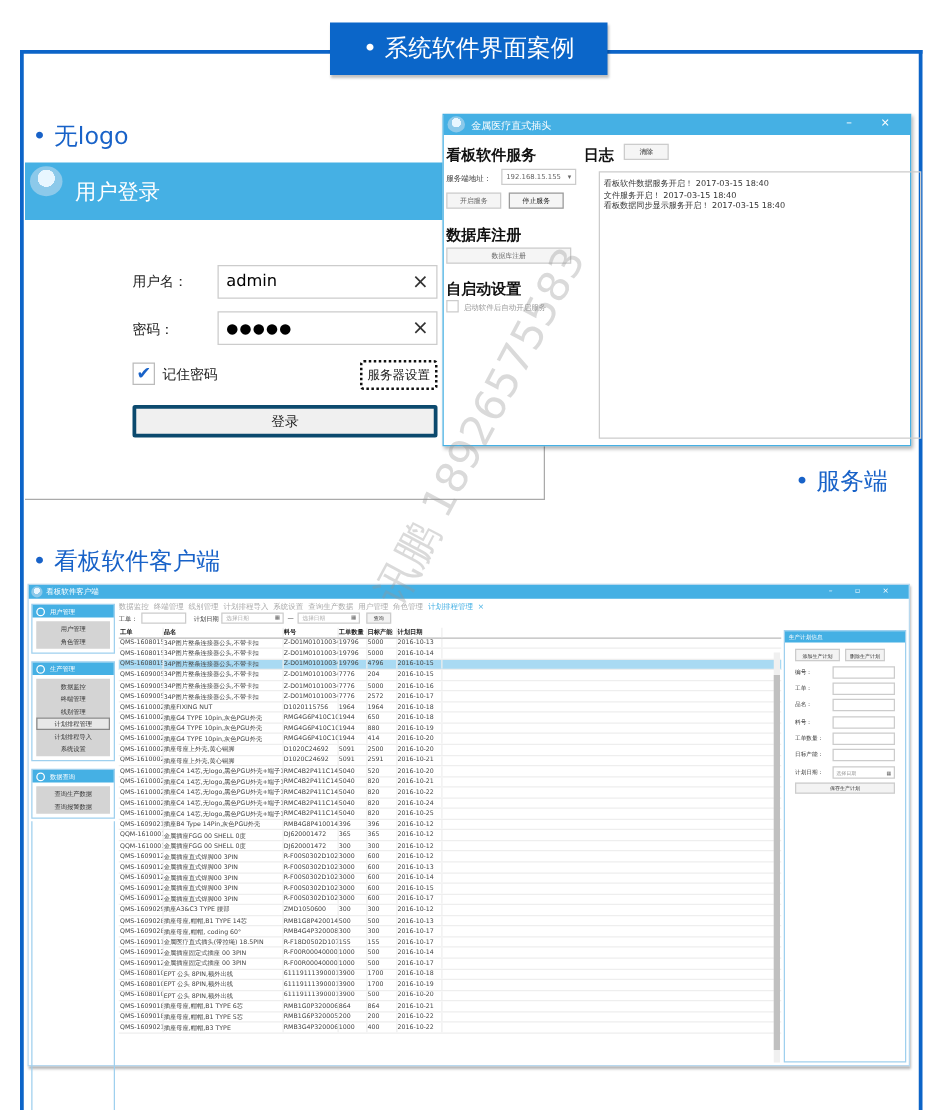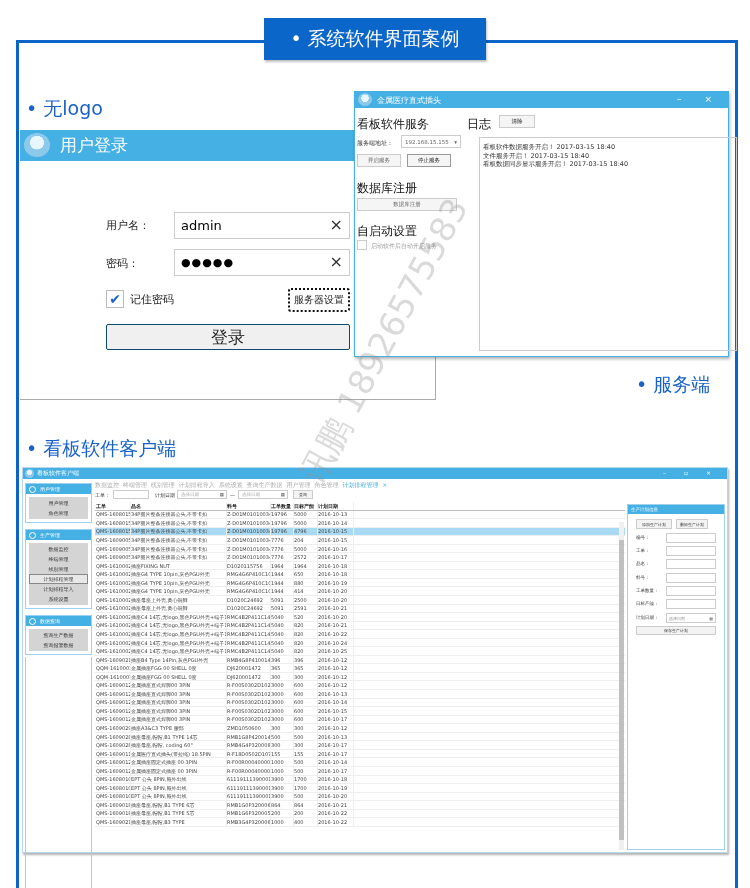--- a/index.html
+++ b/index.html
@@ -2,32 +2,32 @@
 <html><head>
 <meta charset="utf-8">
 <style>
 *{box-sizing:border-box;margin:0;padding:0}
 body{width:750px;height:888px;background:#fff;font-family:"DejaVu Sans","Liberation Sans",sans-serif;position:relative;overflow:hidden}
 .frame{position:absolute;left:16px;top:40px;width:722px;height:860px;border:3px solid #0c64c8;border-bottom:none}
 .title-banner{position:absolute;left:264px;top:18px;width:222px;height:42px;background:#0b66c9;color:#fff;font-size:19px;display:flex;align-items:center;justify-content:center;box-shadow:1px 2px 2px rgba(0,0,0,.25)}
 .sec-label{position:absolute;color:#1862c8;font-size:19px}
 
 .login{position:absolute;left:20px;top:130px;width:416px;height:270px;background:#fff;border-right:1px solid #aaa;border-bottom:1px solid #aaa}
-.login-head{height:31px;background:#45b0e4;color:#fff;font-size:17px;display:flex;align-items:center;padding-left:40px;position:relative}
+.login-head{height:46px;background:#45b0e4;color:#fff;font-size:17px;display:flex;align-items:center;padding-left:40px;position:relative}
 .logo{position:absolute;left:4px;top:3px;width:26px;height:24px;border-radius:50%;background:radial-gradient(circle at 50% 40%,#e8f6ff 35%,#8cc9ea 36%)}
 .lrow{position:absolute;font-size:11px;color:#222}
 .linput{position:absolute;left:154px;width:176px;height:27px;border:1px solid #ccc;background:#fff;font-size:13px;padding-left:6px;display:flex;align-items:center}
 .linput .x{position:absolute;right:6px;top:2px;font-size:16px;color:#333}
 .chk{position:absolute;width:18px;height:18px;border:1px solid #bbb;background:#fff;color:#1862c8;font-size:14px;display:flex;align-items:center;justify-content:center}
-.btn{border:1px solid #0c4a6e;background:#f0f0f0;font-size:17px;display:flex;align-items:center;justify-content:center;color:#222}
+.btn{border:3px solid #0c4a6e;background:#f0f0f0;font-size:11px;display:flex;align-items:center;justify-content:center;color:#222}
 
 .server{position:absolute;left:354px;top:91px;width:375px;height:266px;background:#fff;border:1px solid #45b0e4;box-shadow:1px 2px 3px rgba(0,0,0,.3)}
 .server-head{height:16px;background:#45b0e4;color:#fff;font-size:8px;display:flex;align-items:center;padding-left:22px;position:relative}
 .server-head .ctl{position:absolute;right:6px;top:2px;font-size:9px;letter-spacing:10px}
-.h2{position:absolute;font-weight:normal;font-size:12px;color:#111}
+.h2{position:absolute;font-weight:bold;font-size:12px;color:#111}
 .small{position:absolute;font-size:6px;color:#333}
 .sbtn{position:absolute;border:1px solid #ccc;background:#f5f5f5;font-size:5.5px;color:#666;display:flex;align-items:center;justify-content:center}
 .logbox{position:absolute;left:124px;top:45px;width:258px;height:214px;border:1px solid #ccc;font-size:6.5px;color:#333;padding:5px 3px;line-height:8.5px}
 
 .client{position:absolute;left:22px;top:467px;width:706px;height:386px;background:#fff;border:1px solid #b8d8ee;box-shadow:1px 2px 2px rgba(0,0,0,.3)}
 .client-head{height:11px;background:#45b0e4;color:#fff;font-size:6px;padding-left:14px;display:flex;align-items:center;position:relative}
 .client-head .ctl{position:absolute;right:8px;top:1px;font-size:6px;letter-spacing:8px}
 .side{position:absolute;left:2px;top:15px;width:67px}
 .grp{border:1px solid #9fd0ee;margin-bottom:6px;background:#fff}
 .grp-h{height:10px;background:#45b0e4;color:#fff;font-size:5px;display:flex;align-items:center;padding-left:14px;position:relative}

